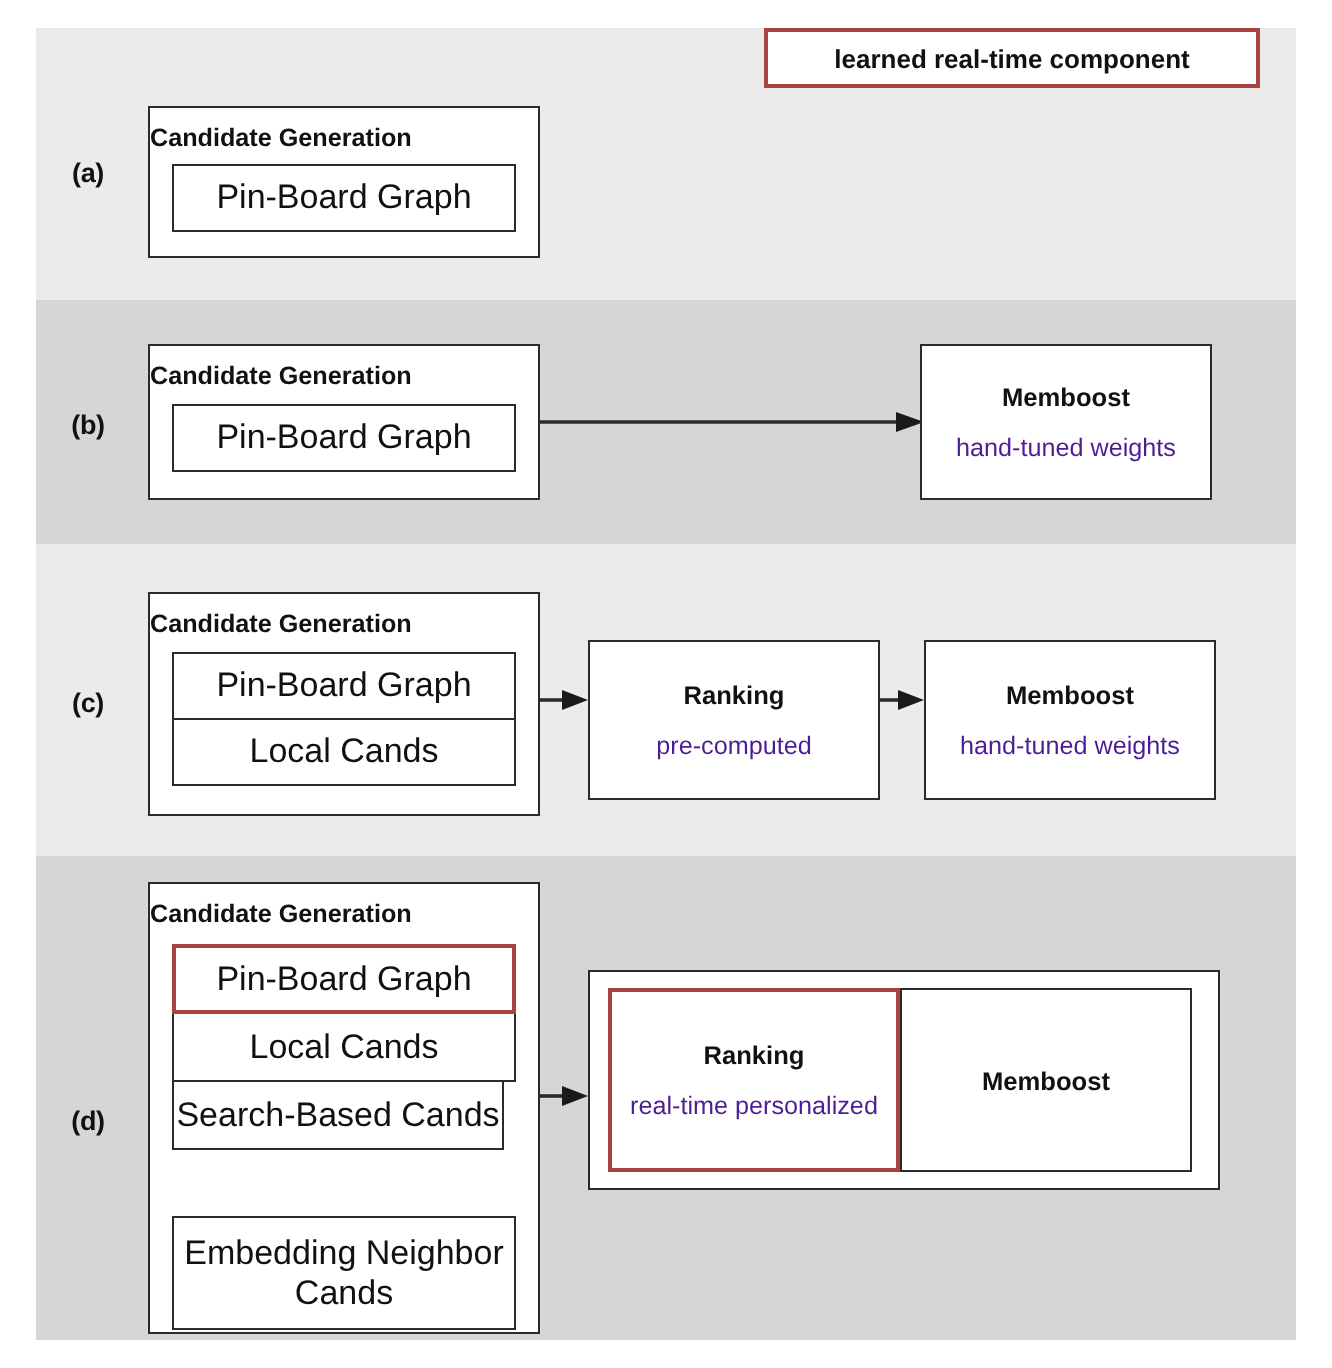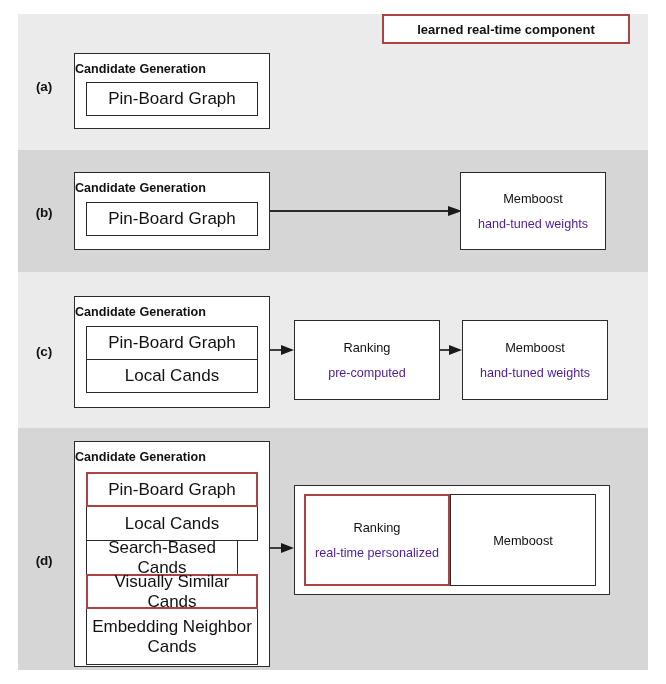--- a/index.html
+++ b/index.html
@@ -102,21 +102,21 @@
     border: 1.7px solid #2b2b2b;
     display: flex;
     flex-direction: column;
     align-items: center;
     justify-content: center;
     text-align: center;
   }
   .stage.red { border: 2.4px solid #a94442; z-index: 3; }
   .stage .stage-title {
     font-size: 12.8px;
-    font-weight: normal;
+    font-weight: bold;
     color: #111111;
   }
   .stage .stage-sub {
     font-size: 12.6px;
     color: #4c1d95;
     line-height: 1.18;
     margin-top: 11px;
   }
 
   
@@ -199,22 +199,21 @@
     <div class="stage-sub">hand-tuned weights</div>
   </div>
 
   <div class="row-label" style="top:553px;">(d)</div>
 
   <div class="box" style="left:74px; top:441px; width:196px; height:226px;">
     <div class="cg-title" style="top:8px;">Candidate Generation</div>
   </div>
   <div class="cand red" style="left:86px; top:472px; width:172px; height:35px;">Pin-Board Graph</div>
   <div class="cand" style="left:86px; top:506px; width:172px; height:35px;">Local Cands</div>
-  <div class="cand" style="left:86px; top:540px; width:152px; height:35px;">Search-Based Cands</div>
-  <div class="cand red" style="left:86px; top:574px; width:172px; height:35px;">Visually Similar Cands</div>
+  <div class="cand" style="left:86px; top:540px; width:166px; height:35px;">Search-Based Cands</div>
   <div class="cand" style="left:86px; top:608px; width:172px; height:57px;">Embedding Neighbor Cands</div>
 
   <div class="arrow" style="left:270px; top:542px; width:24px;">
     <svg width="24" height="12" viewBox="0 0 24 12">
       <line x1="0" y1="6" x2="13" y2="6" stroke="#2b2b2b" stroke-width="1.8"></line>
       <polygon points="24,6 11,1 11,11" fill="#1a1a1a"></polygon>
     </svg>
   </div>
 
   <div class="box" style="left:294px; top:485px; width:316px; height:110px;"></div>

